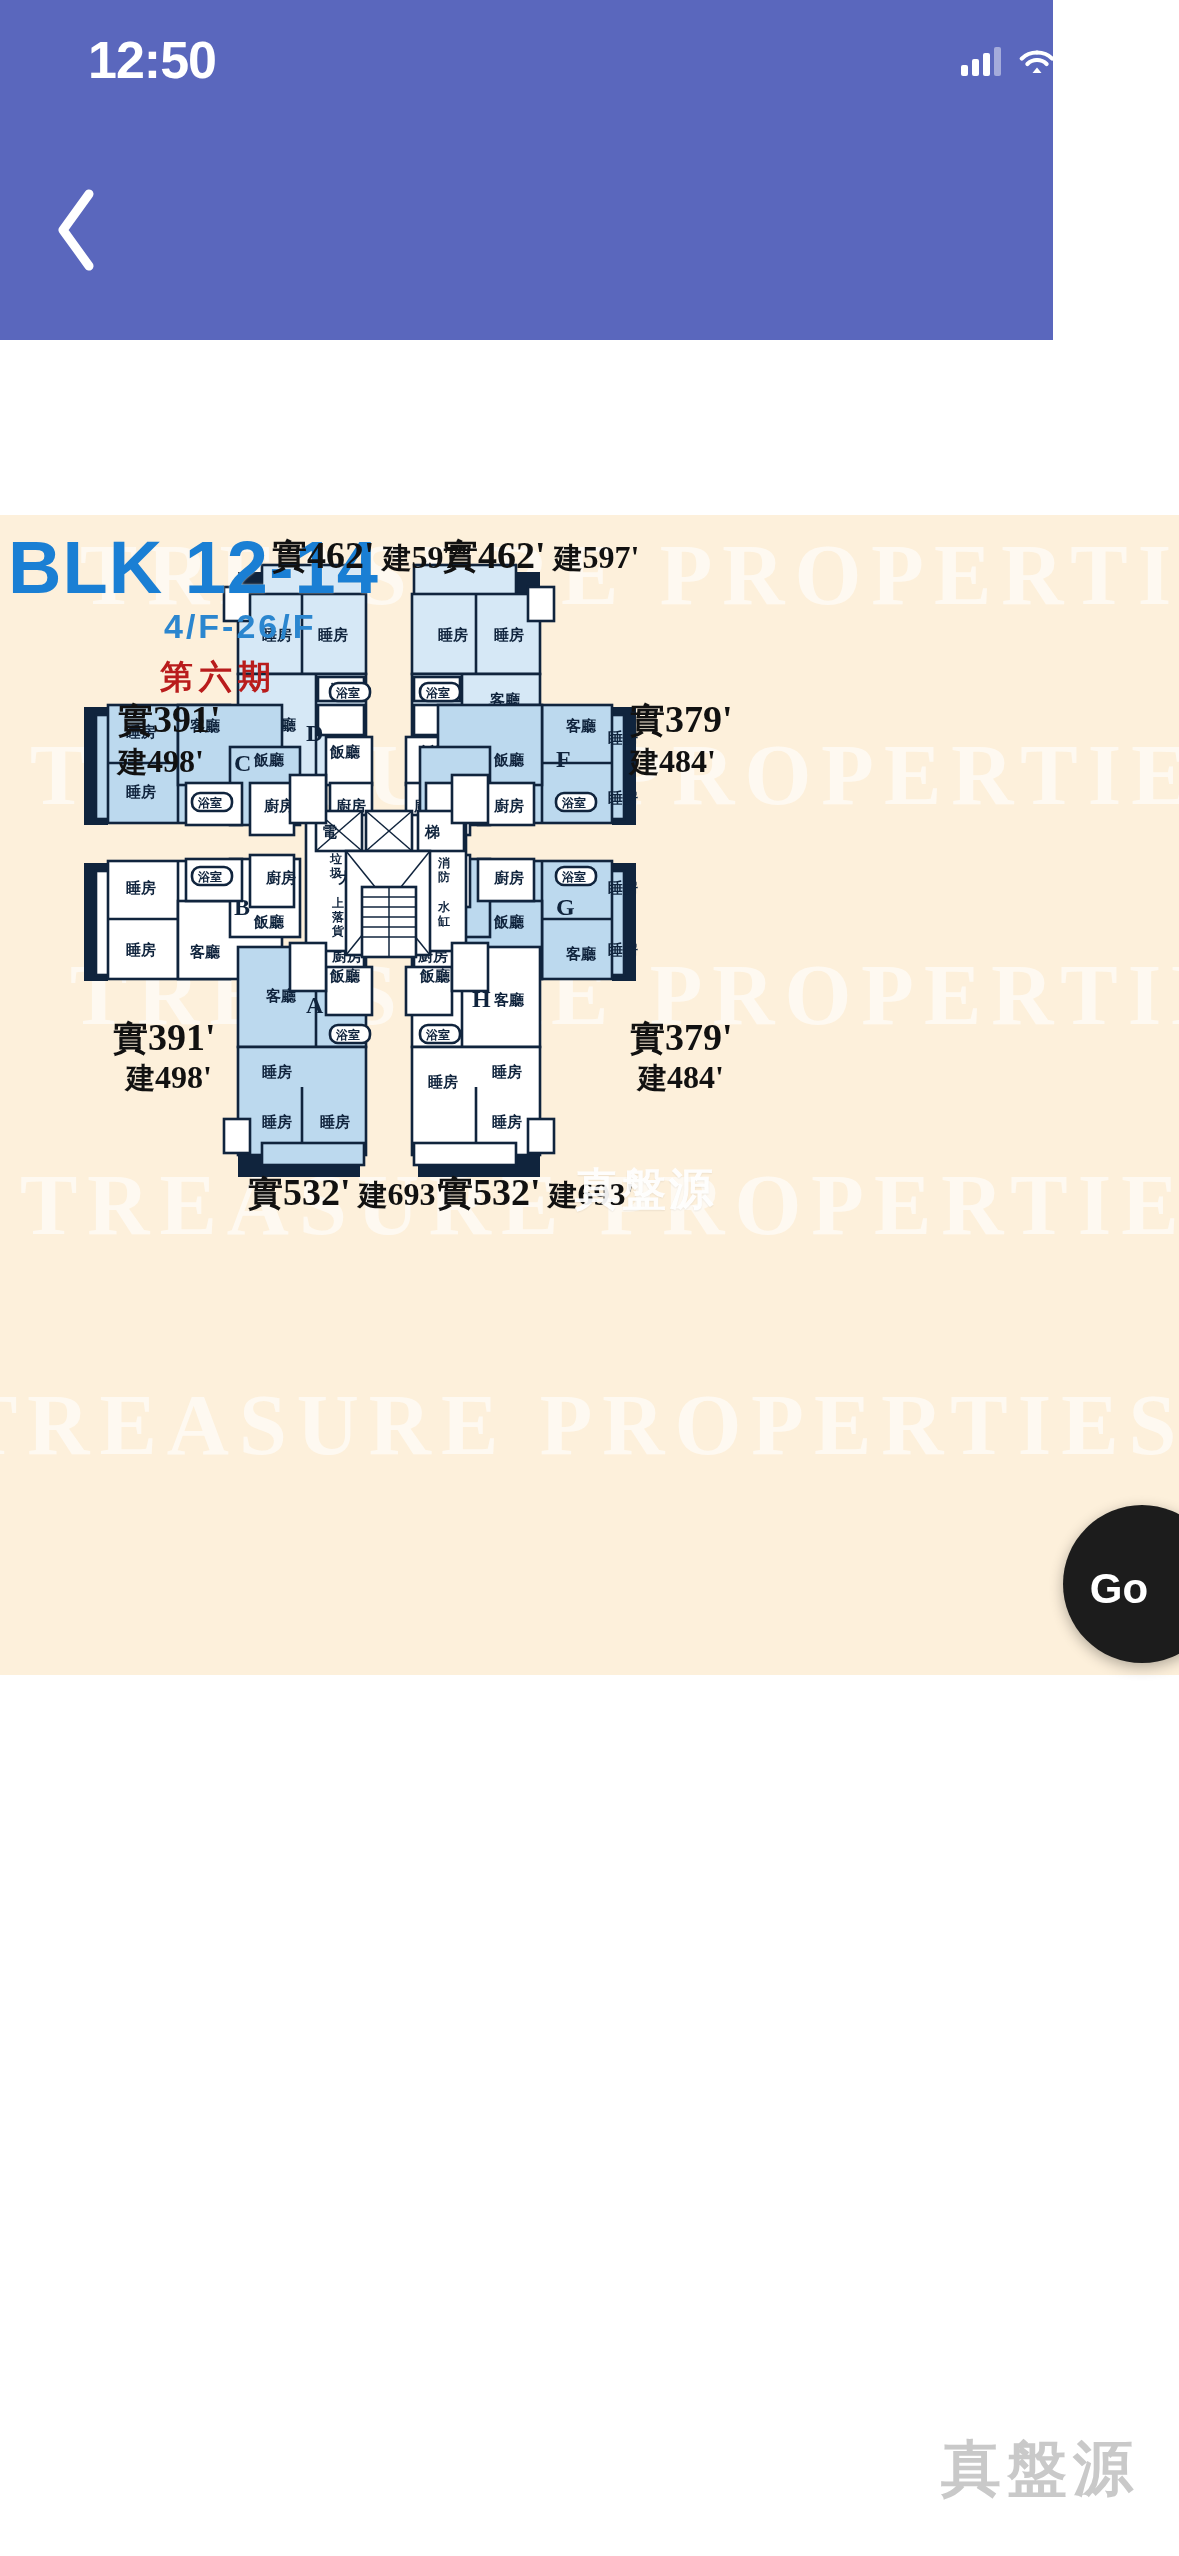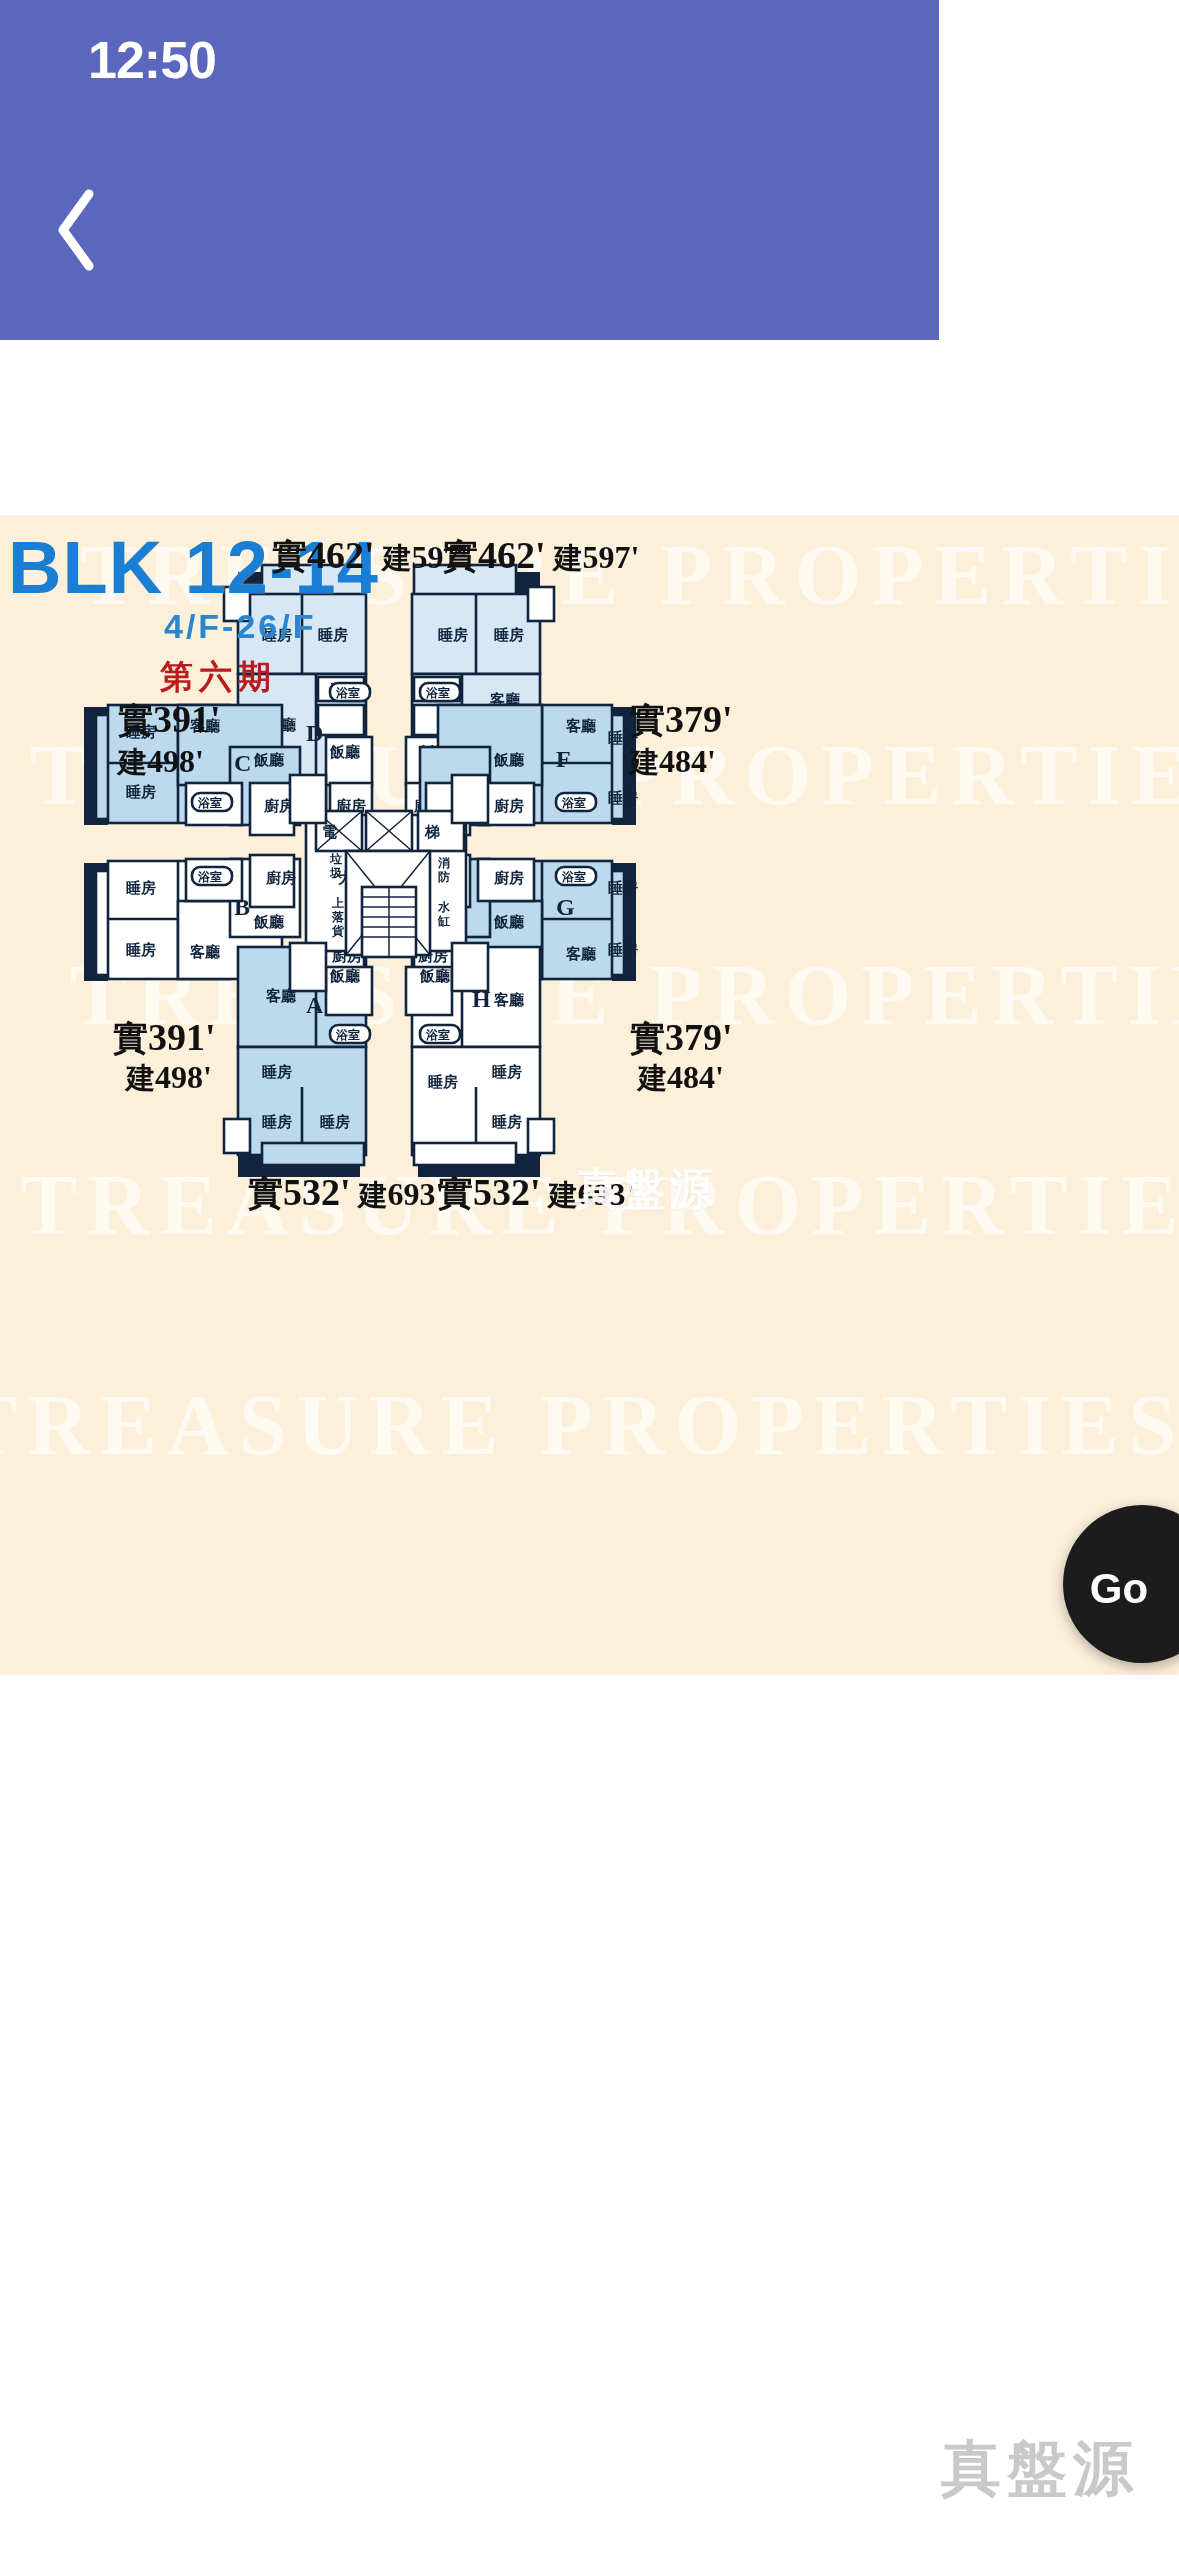--- a/index.html
+++ b/index.html
@@ -4,21 +4,21 @@
 <style>
   html,body{margin:0;padding:0;background:#ffffff;}
   body{
     width:1179px;height:2556px;position:relative;overflow:hidden;
     font-family:"Liberation Sans","DejaVu Sans",sans-serif;
     -webkit-font-smoothing:antialiased;
   }
 
   
   #header{
-    position:absolute;left:0;top:0;width:939px;height:340px;
+    position:absolute;left:0;top:0;width:1053px;height:340px;
     background:#5a67bd;
     text-align:right;
   }
   #statusbar{
     position:absolute;left:0;top:0;width:1179px;height:120px;
   }
   #clock{
     position:absolute;left:88px;top:30px;
     color:#ffffff;font-size:52px;font-weight:bold;letter-spacing:-1px;
     font-family:"Liberation Sans","DejaVu Sans",sans-serif;

